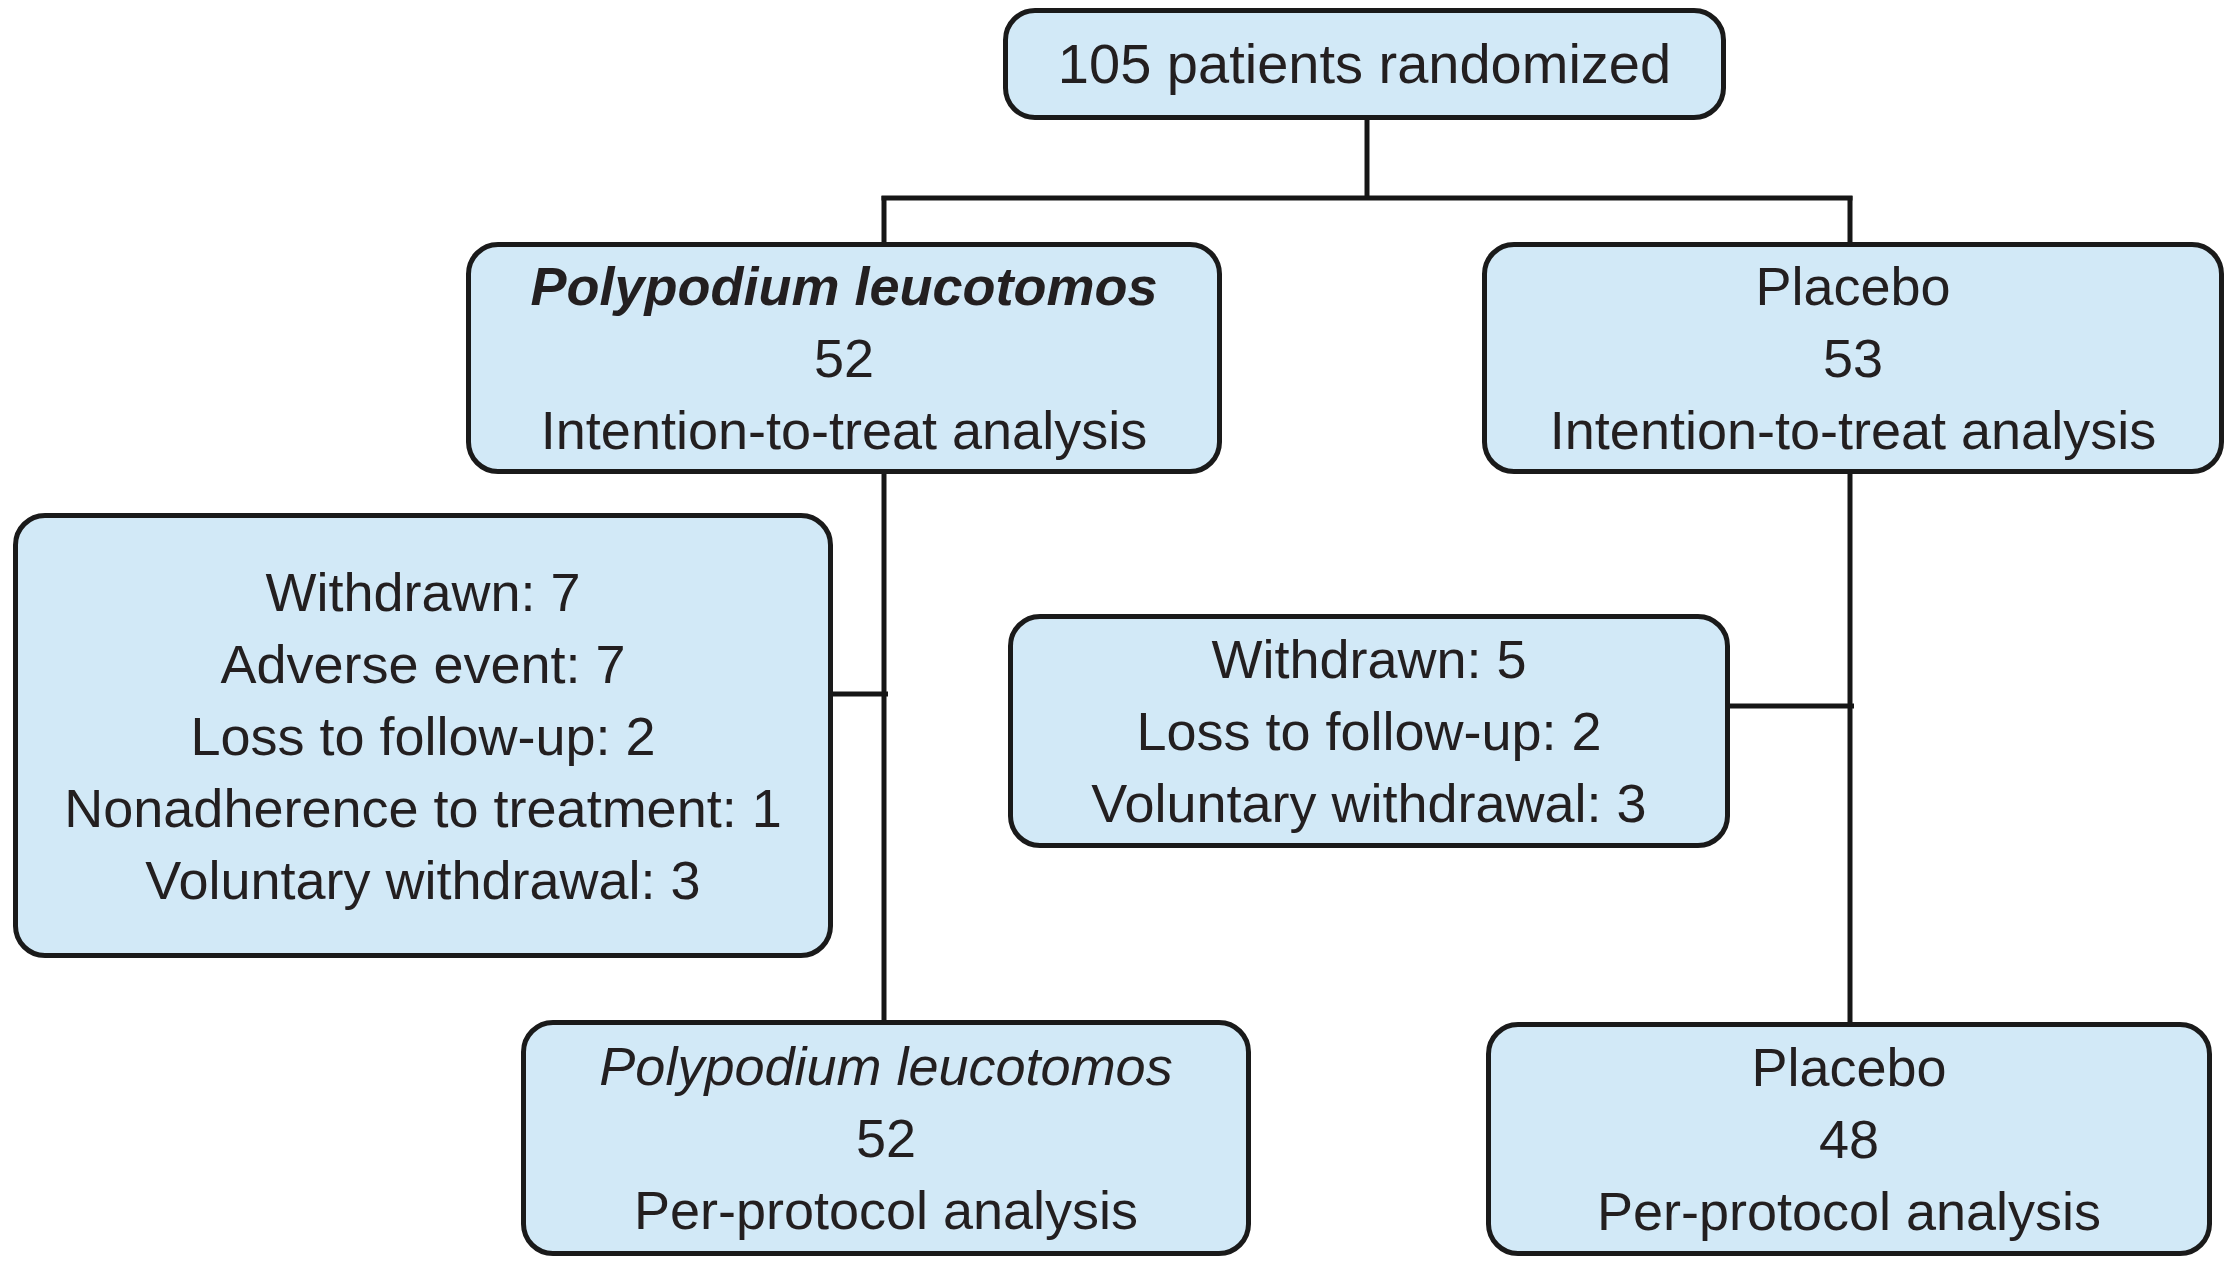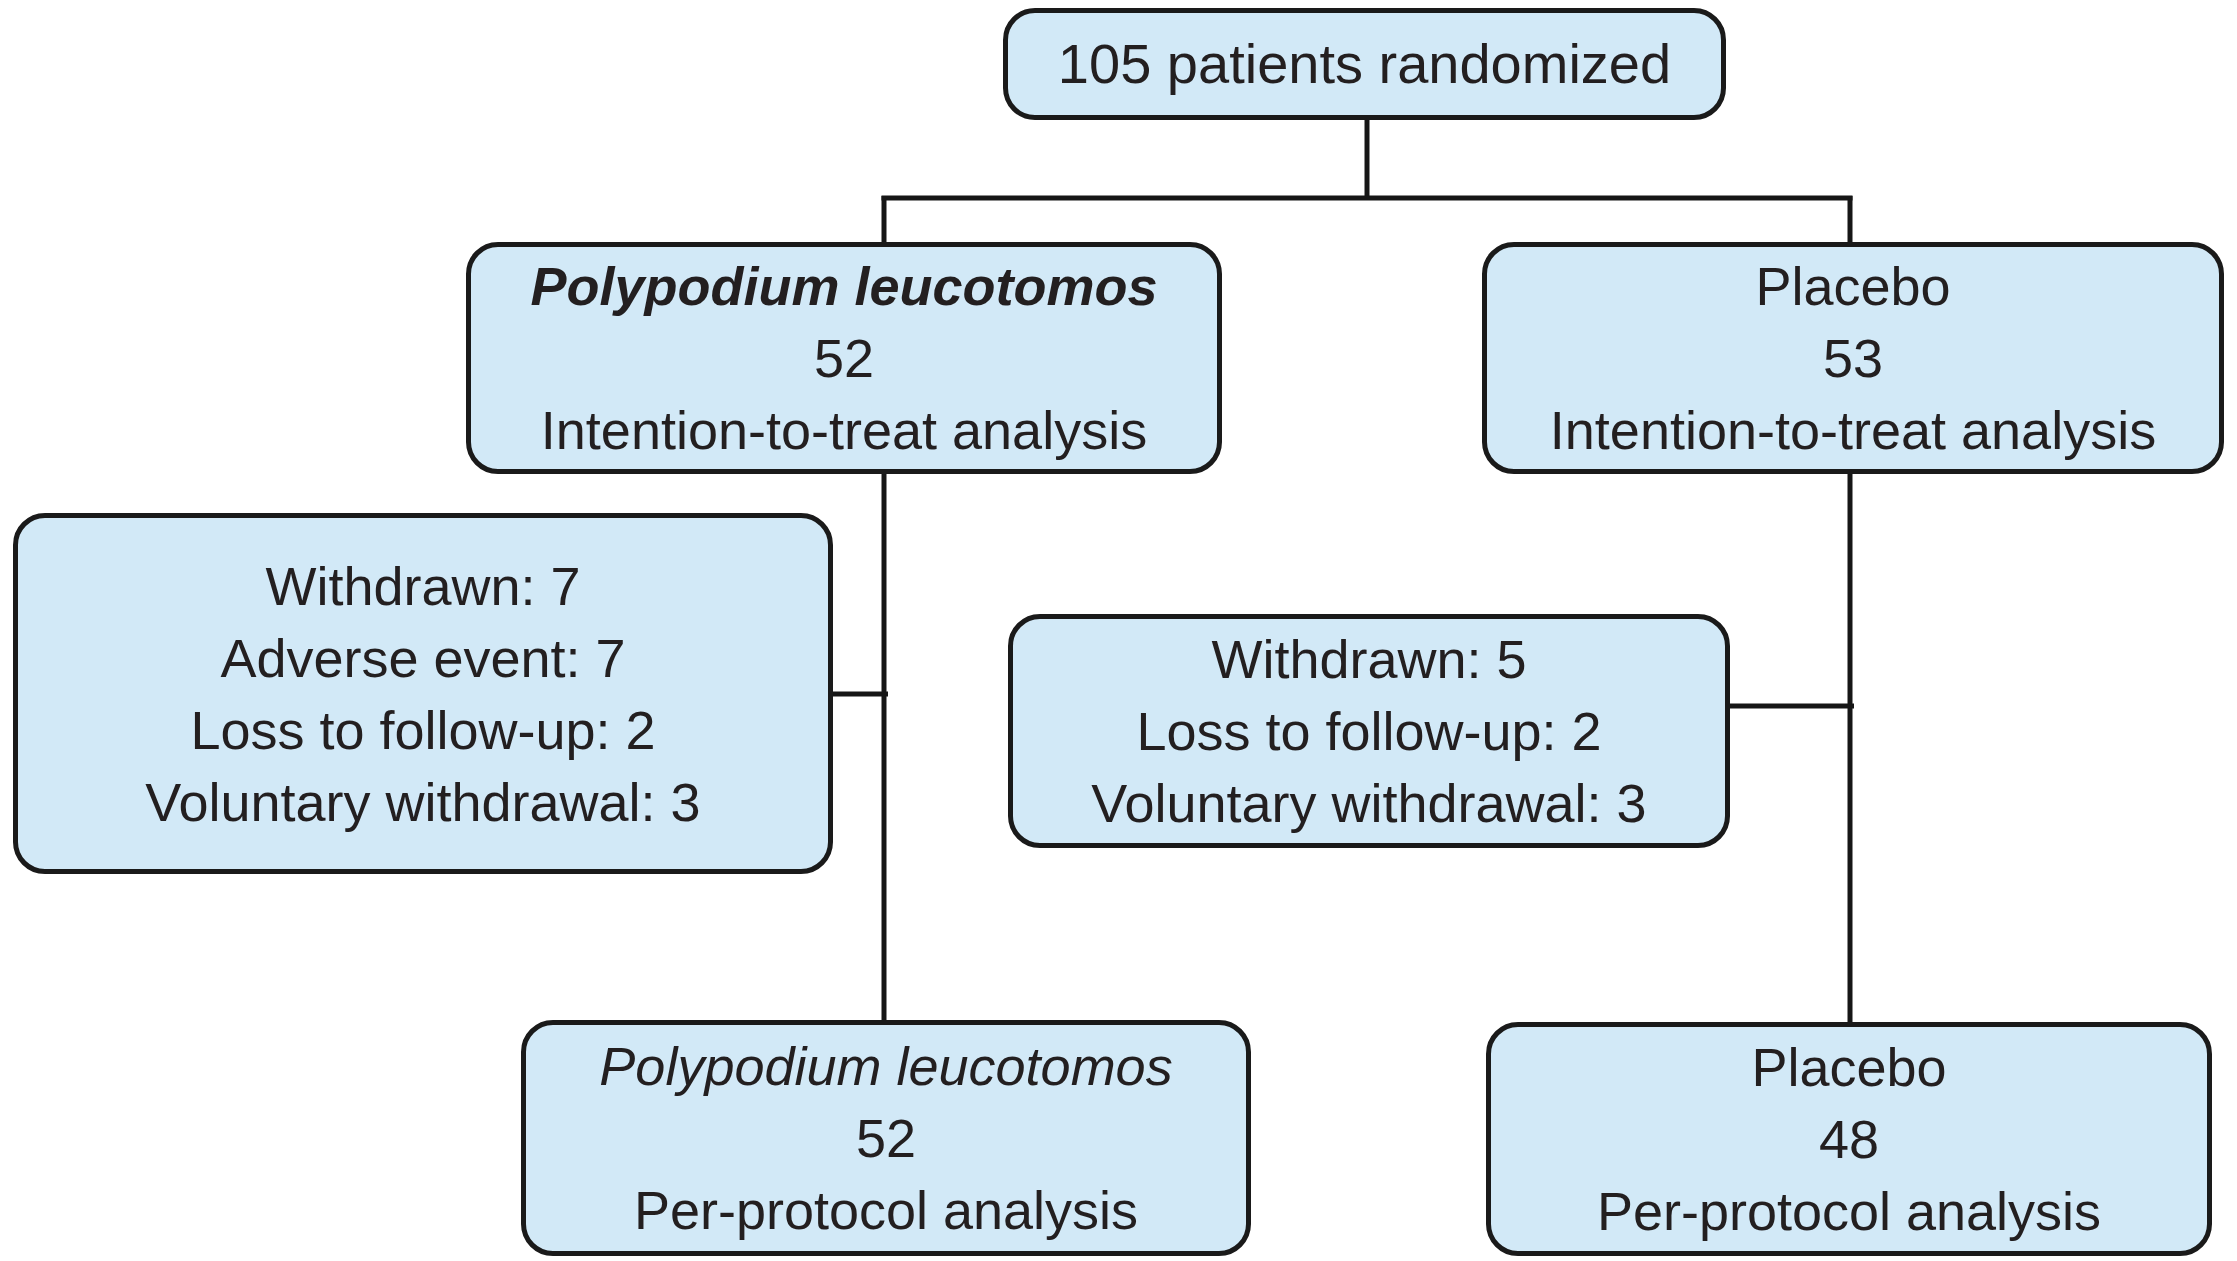--- a/index.html
+++ b/index.html
@@ -45,21 +45,21 @@
     padding: 0 10px;
   }
   .node .ln { white-space: nowrap; }
   .bold-italic { font-weight: bold; font-style: italic; }
   .italic { font-style: italic; }
 
   
   #box-randomized      { left: 1003px; top: 8px;    width: 723px; height: 112px; font-size: 56px; }
   #box-itt-polypodium  { left: 466px;  top: 242px;  width: 756px; height: 232px; }
   #box-itt-placebo     { left: 1482px; top: 242px;  width: 742px; height: 232px; }
-  #box-wd-polypodium   { left: 13px;   top: 513px;  width: 820px; height: 361px; }
+  #box-wd-polypodium   { left: 13px;   top: 513px;  width: 820px; height: 445px; }
   #box-wd-placebo      { left: 1008px; top: 596px;  width: 722px; height: 234px; margin-top: 18px; }
   #box-pp-polypodium   { left: 521px;  top: 1020px; width: 730px; height: 236px; }
   #box-pp-placebo      { left: 1486px; top: 1022px; width: 726px; height: 234px; }
 </style>
 </head>
 <body>
 
 <div id="canvas" style="--bg: #ffffff; --box-fill: #d2e9f7; --box-border: #1a1a1a; --line: #161616; --text: #231f20;">
 
   <svg id="connectors" viewBox="0 0 2237 1261" xmlns="http://www.w3.org/2000/svg">
@@ -84,20 +84,21 @@
   <div class="node" id="box-itt-placebo">
     <div class="ln">Placebo</div>
     <div class="ln">53</div>
     <div class="ln">Intention-to-treat analysis</div>
   </div>
 
   <div class="node" id="box-wd-polypodium">
     <div class="ln">Withdrawn: 7</div>
     <div class="ln">Adverse event: 7</div>
     <div class="ln">Loss to follow-up: 2</div>
+    <div class="ln">Nonadherence to treatment: 1</div>
     <div class="ln">Voluntary withdrawal: 3</div>
   </div>
 
   <div class="node" id="box-wd-placebo">
     <div class="ln">Withdrawn: 5</div>
     <div class="ln">Loss to follow-up: 2</div>
     <div class="ln">Voluntary withdrawal: 3</div>
   </div>
 
   <div class="node" id="box-pp-polypodium">

